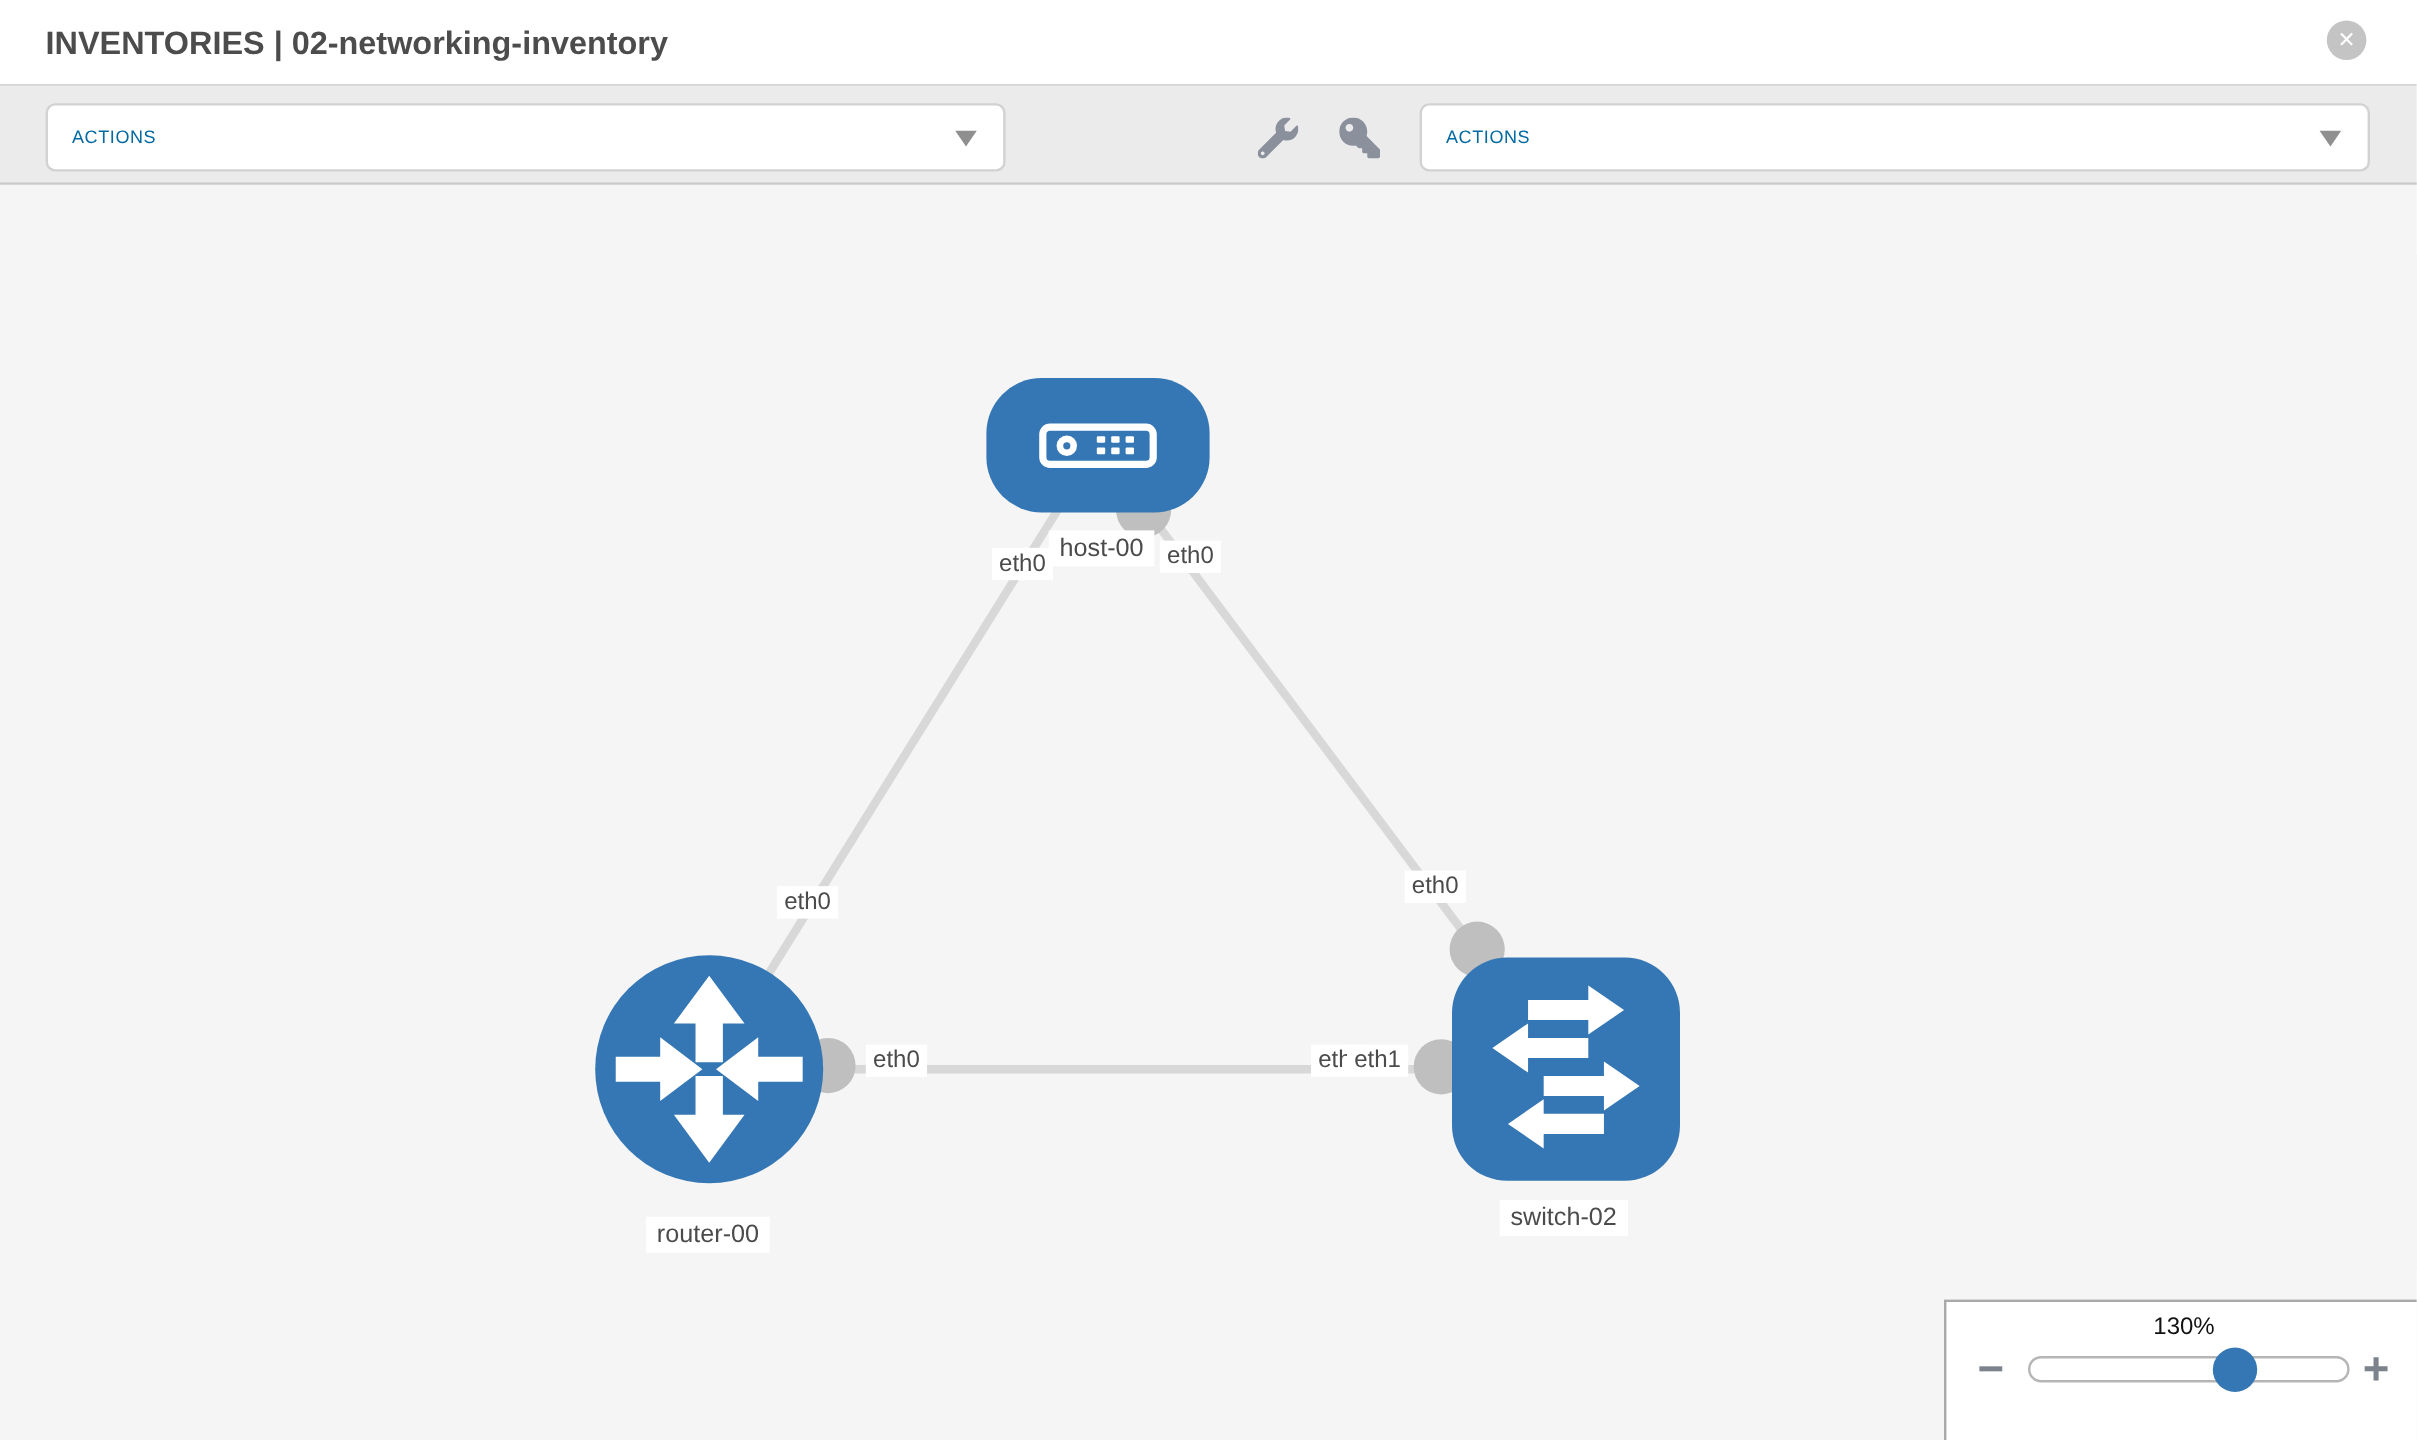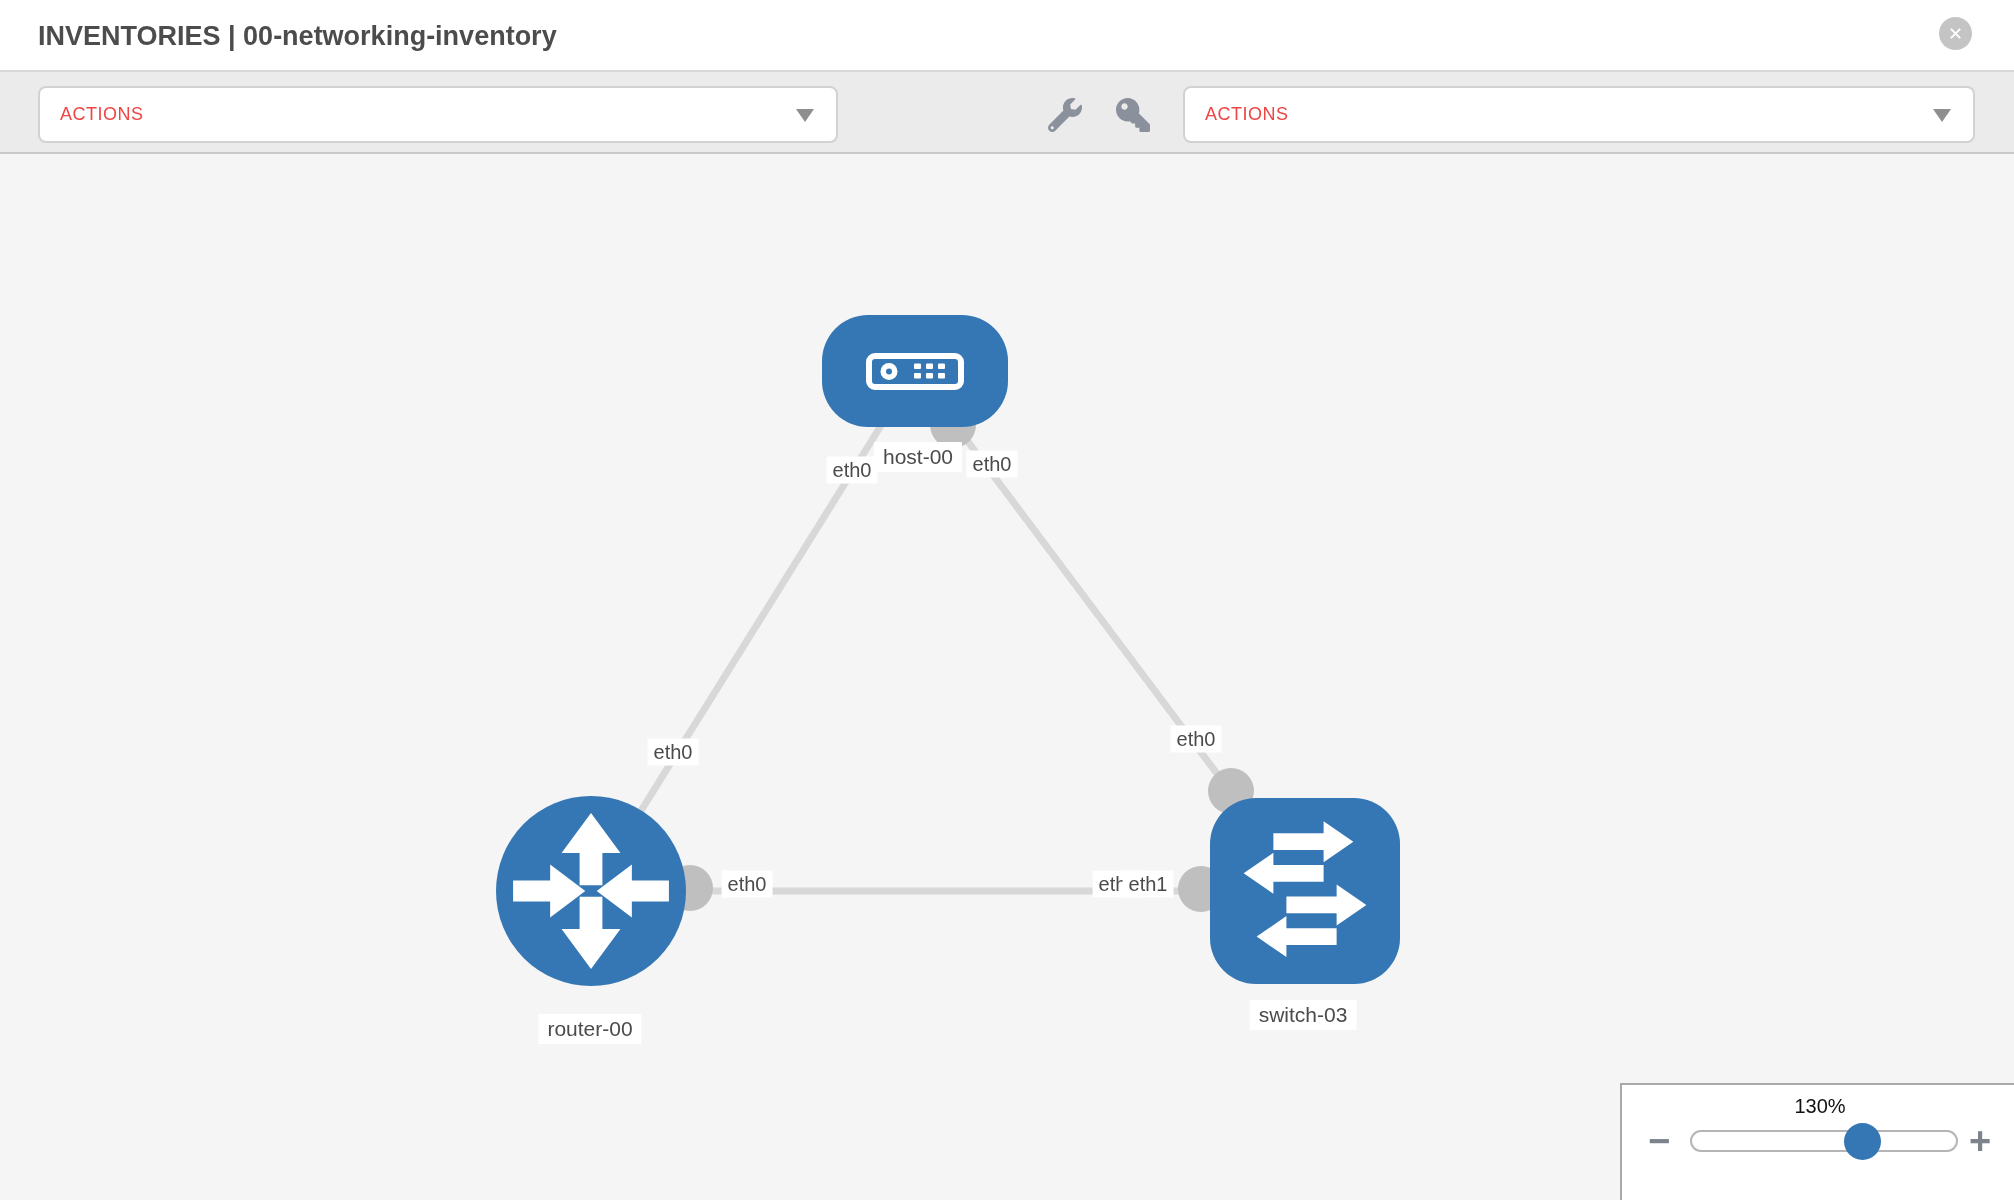--- a/index.html
+++ b/index.html
@@ -26,21 +26,21 @@
   
   .toolbar {
     position:absolute; top:72px; left:0; width:2014px; height:80px;
     background:#ebebeb; border-bottom:2px solid #c9c9c9;
   }
   .fake-select {
     position:absolute; top:14px; height:57px; background:#fff;
     border:2px solid #d2d2d2; border-radius:8px; box-sizing:border-box;
     display:flex; align-items:center; padding:0 20px; cursor:pointer;
   }
-  .fake-select .sel-text { font-size:18px; color:#ef4444; letter-spacing:0.5px; }
+  .fake-select .sel-text { font-size:15px; color:#0369a1; letter-spacing:0.5px; }
   .actions-select { left:38px; width:800px; }
   .search-select  { left:1183px; width:792px; }
   .caret {
     position:absolute; right:22px; top:50%; margin-top:-6px;
     width:0; height:0;
     border-left:9px solid transparent; border-right:9px solid transparent;
     border-top:13px solid #8f8f8f;
   }
   .tool-icon { position:absolute; top:26px; width:34px; height:34px; cursor:pointer; }
   .wrench-btn { left:1048px; }
@@ -87,21 +87,21 @@
     position:absolute; left:222px; top:38px; width:37px; height:37px;
     border-radius:50%; background:#3577b4; cursor:grab;
   }
 </style>
 </head>
 <body>
 
 <div class="app">
 
   <div class="header">
-    <div class="page-title">INVENTORIES | 00-networking-inventory</div>
+    <div class="page-title">INVENTORIES | 02-networking-inventory</div>
     <div class="close-btn">
       <span>✕</span>
     </div>
   </div>
 
   <div class="toolbar">
     <div class="fake-select actions-select">
       <span class="sel-text">ACTIONS</span>
       <span class="caret"></span>
     </div>
@@ -174,21 +174,21 @@
     <div class="graph-label eth-label" style="left:852px;  top:316px;">eth0</div>
     <div class="graph-label eth-label" style="left:992px;  top:310px;">eth0</div>
     <div class="graph-label eth-label" style="left:673px;  top:598px;">eth0</div>
     <div class="graph-label eth-label" style="left:1196px; top:585px;">eth0</div>
     <div class="graph-label eth-label" style="left:747px;  top:730px;">eth0</div>
     <div class="graph-label eth-label" style="left:1118px; top:730px;">eth0</div>
     <div class="graph-label eth-label" style="left:1148px; top:730px;text-align:right;">eth1</div>
 
     <div class="graph-label node-label" style="left:918px;  top:303px;">host-00</div>
     <div class="graph-label node-label" style="left:590px;  top:859px;margin-top:16px;">router-00</div>
-    <div class="graph-label node-label" style="left:1303px; top:861px;">switch-03</div>
+    <div class="graph-label node-label" style="left:1303px; top:861px;">switch-02</div>
 
     <div class="zoom-panel">
       <div class="zoom-percent">130%</div>
       <div class="zoom-minus">
         <span>−</span>
       </div>
       <div class="zoom-track"></div>
       <div class="zoom-handle"></div>
       <div class="zoom-plus">
         <span>+</span>

